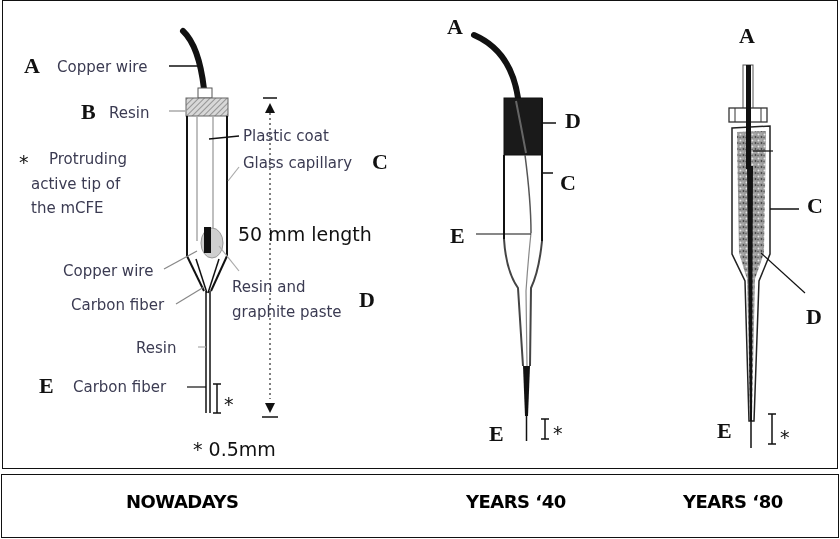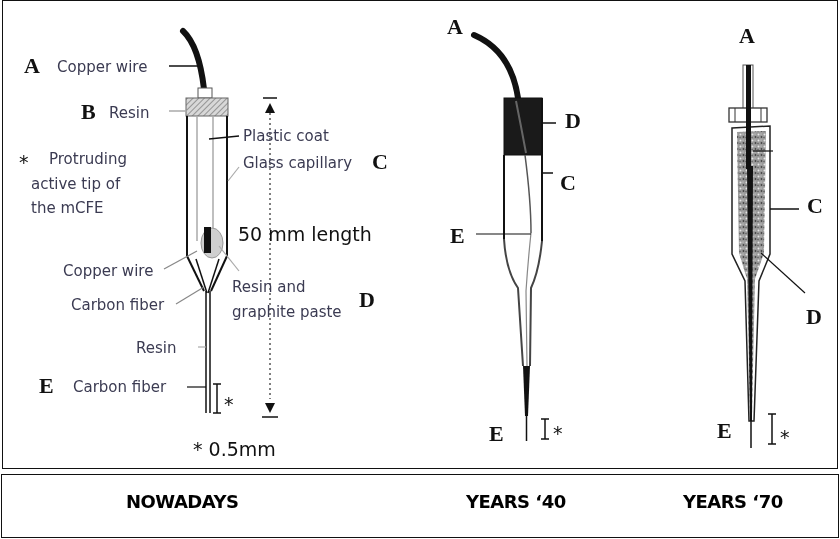--- a/index.html
+++ b/index.html
@@ -162,14 +162,14 @@
       <text x="805" y="323" class="letter">D</text>
       <text x="716" y="437" class="letter">E</text>
       <text x="779" y="443" class="big" font-size="22">*</text>
     </g>
   </svg>
 </div>
 
 <div class="panel" id="caption-panel">
   <span class="caption" style="left:85px;margin-left:39px;">NOWADAYS</span>
   <span class="caption" style="left:464px;">YEARS ‘40</span>
-  <span class="caption" style="left:681px;">YEARS ‘70</span>
+  <span class="caption" style="left:681px;">YEARS ‘80</span>
 </div>
 
 </body></html>

